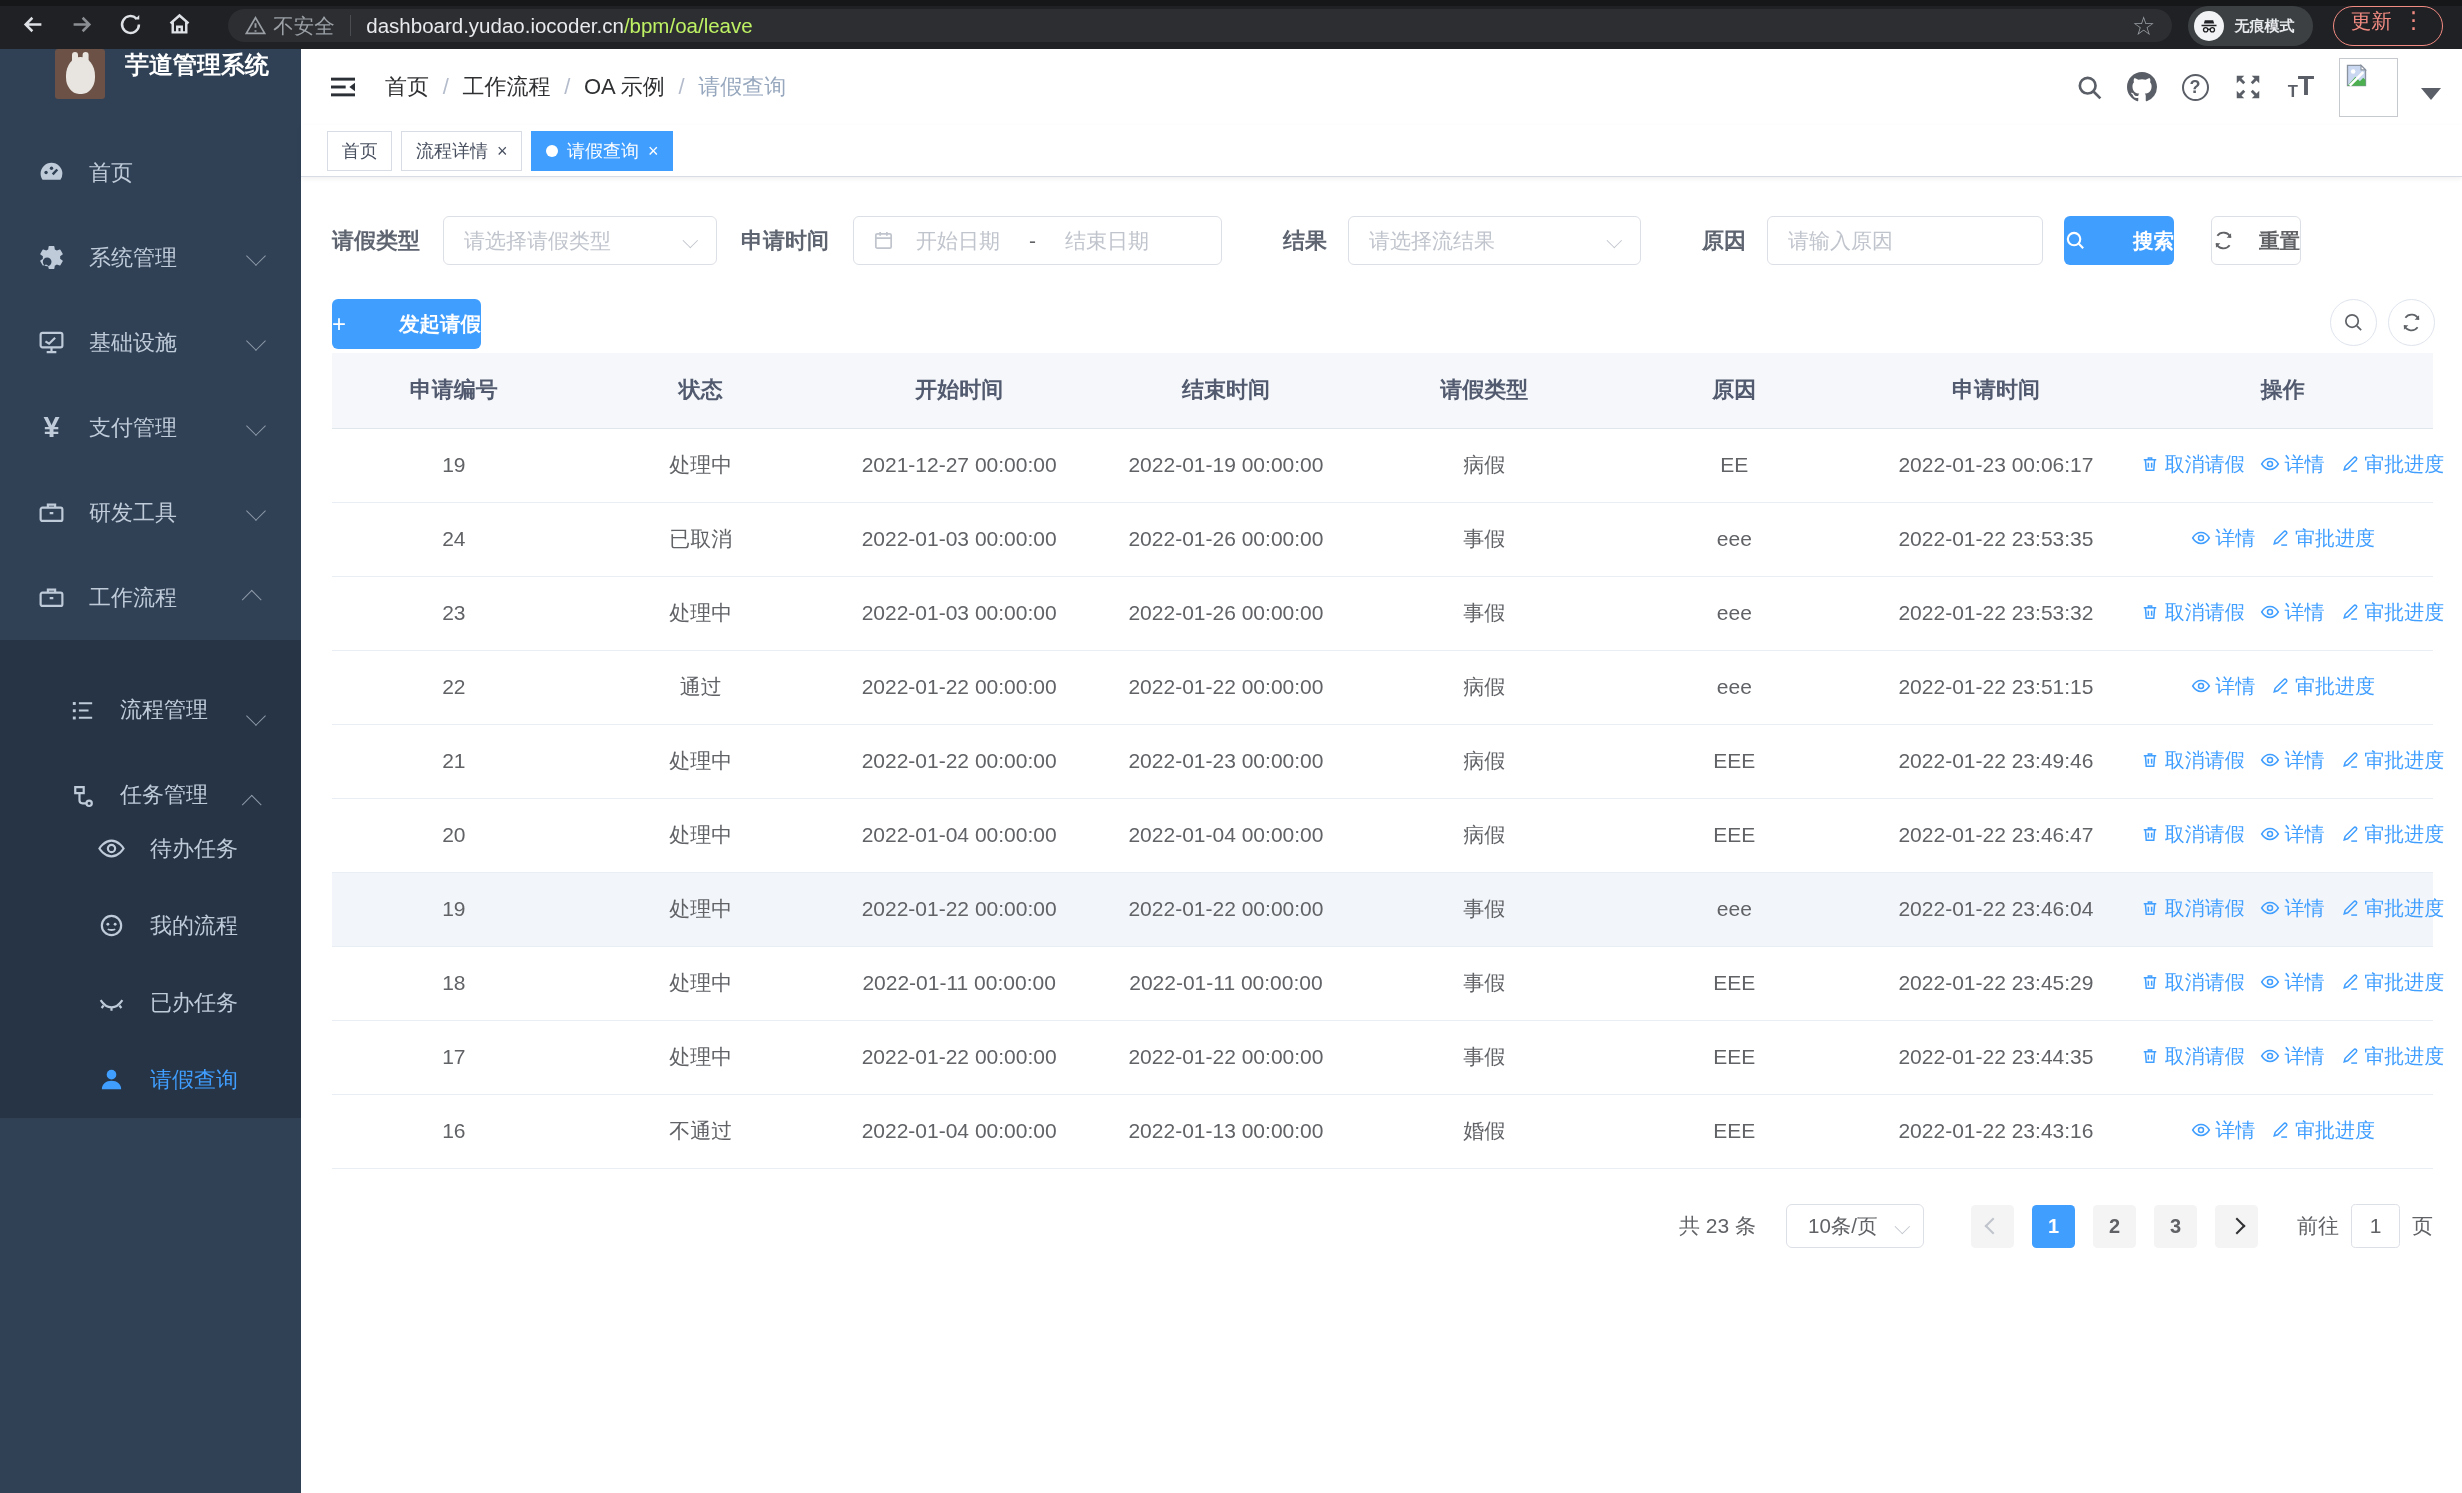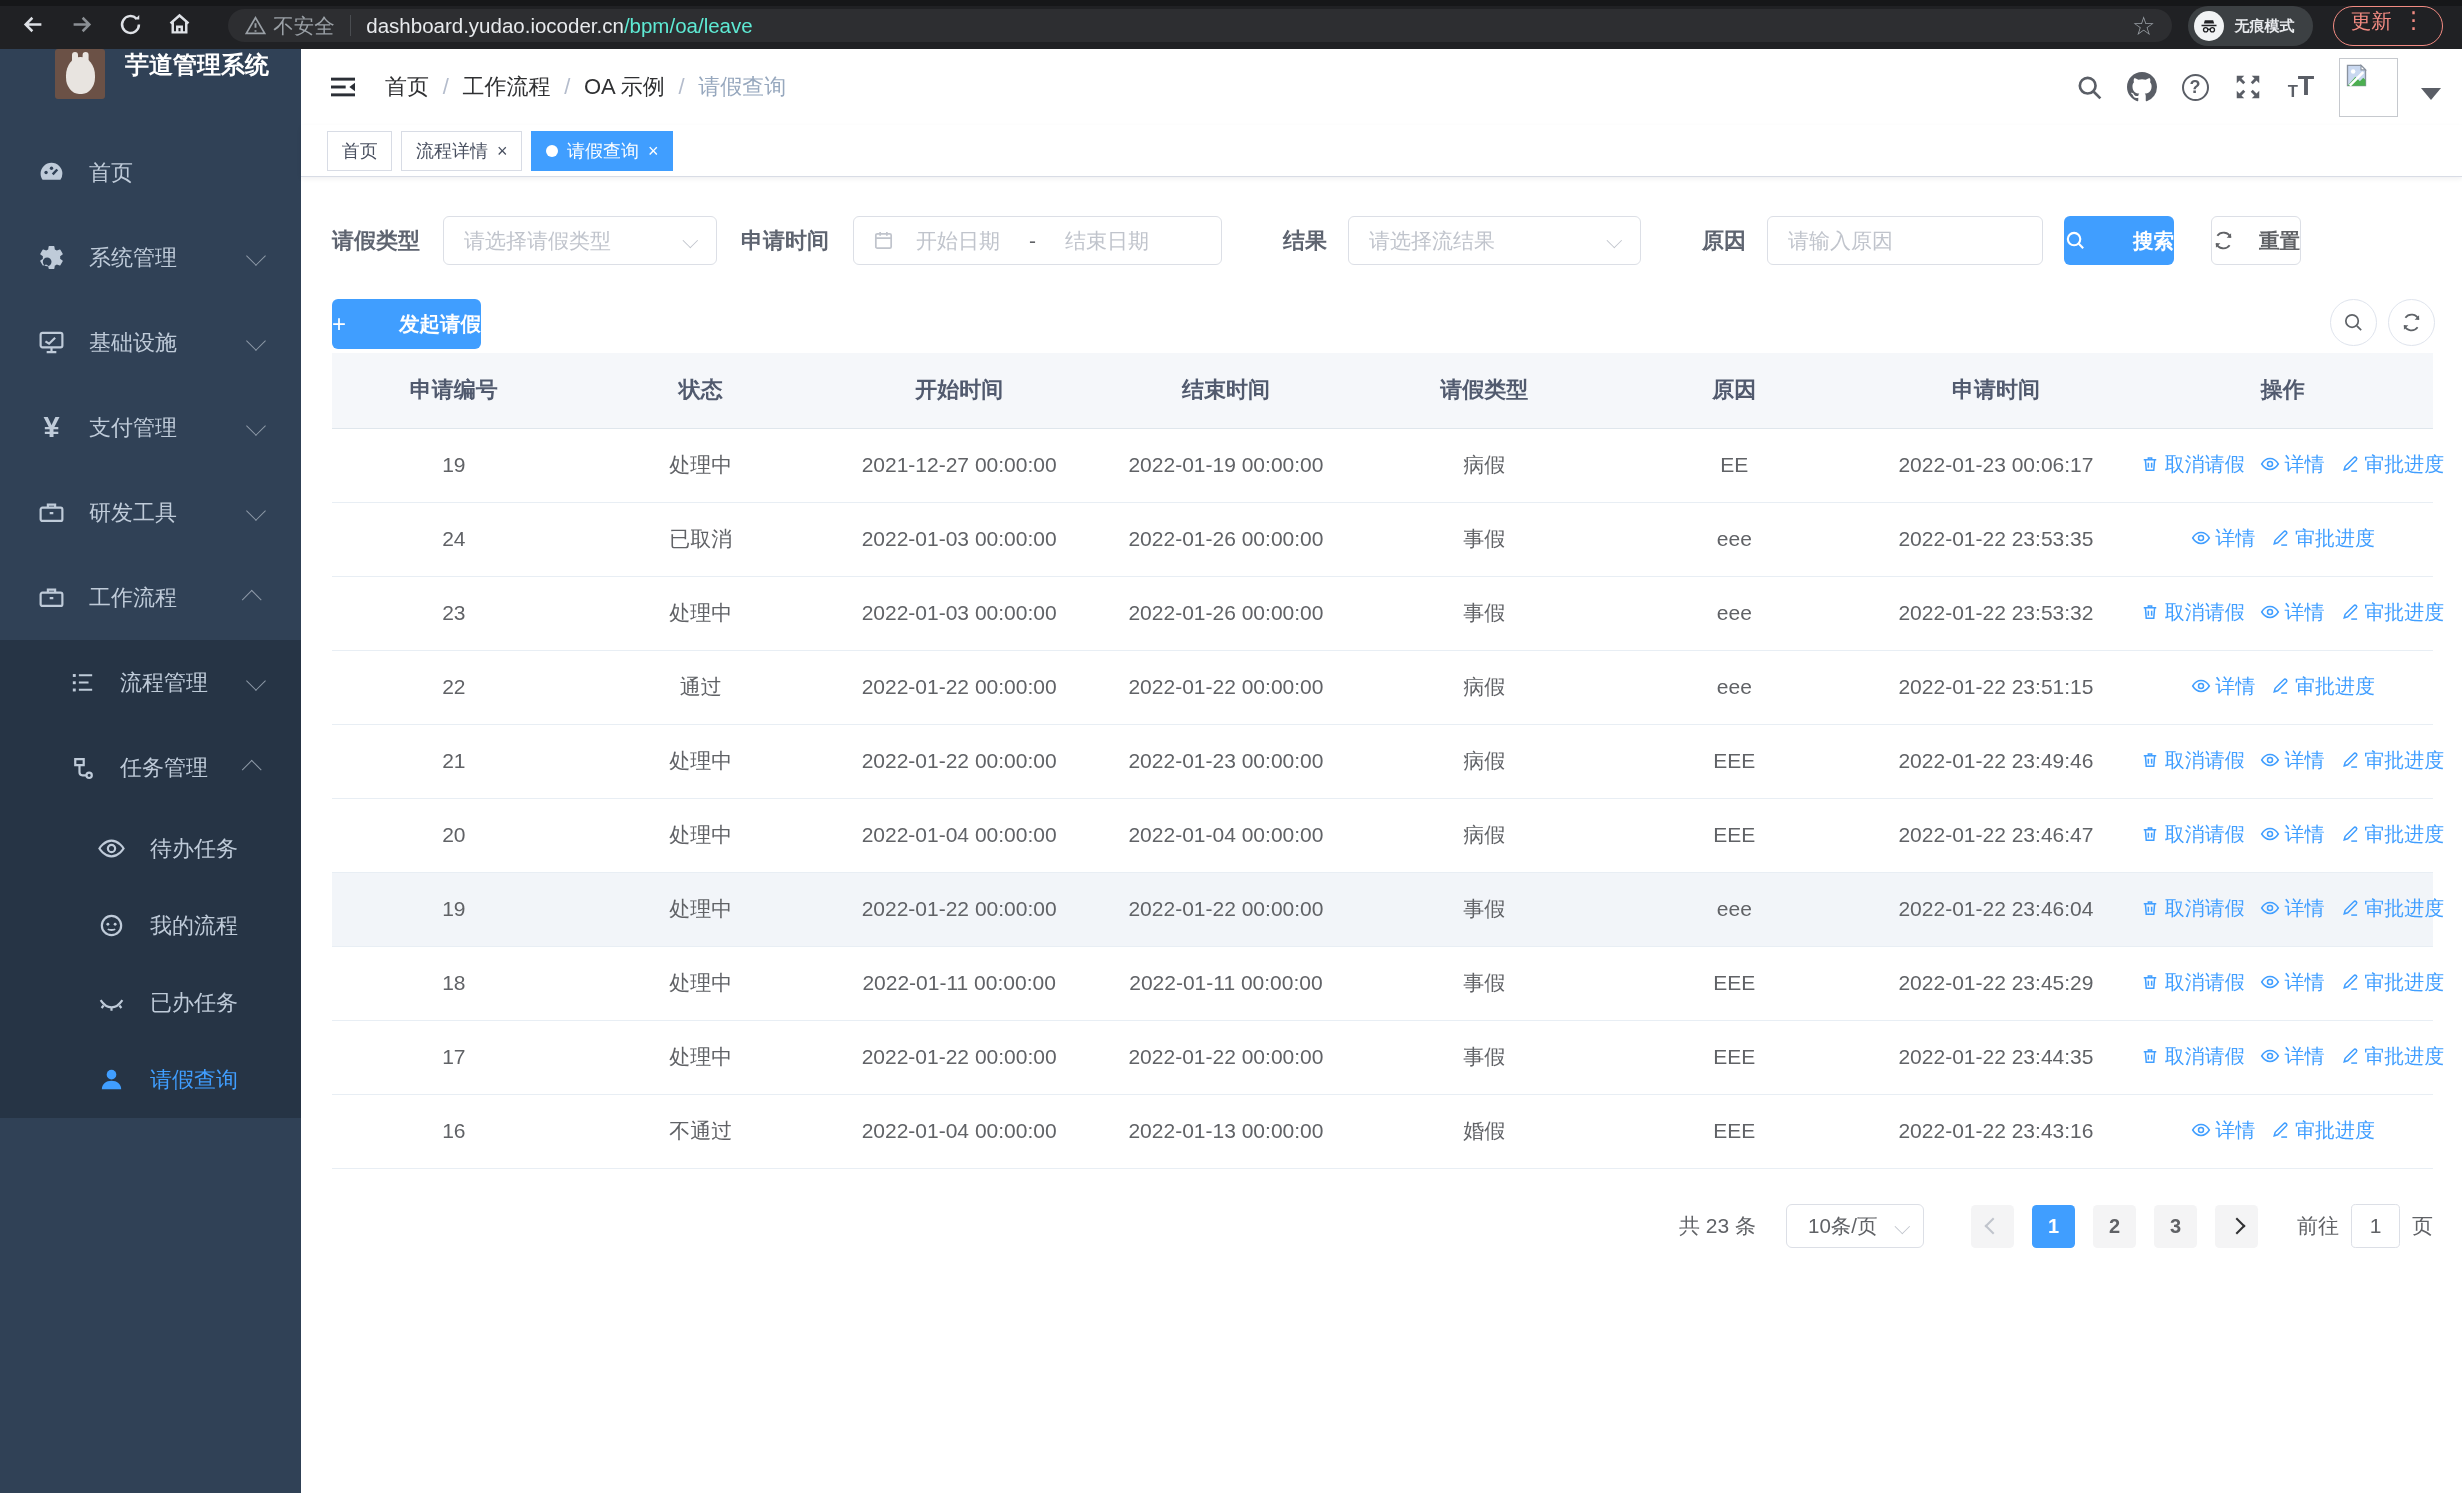--- a/index.html
+++ b/index.html
@@ -11,21 +11,21 @@
   .chrome { position:absolute; left:0; top:0; width:2462px; height:49px; background:#202124; }
   .chrome-topstrip { position:absolute; left:0; top:0; width:100%; height:6px; background:#161719; }
   .nav-ico { position:absolute; top:10.6px; width:27px; height:27px; color:#dee1e6; }
   .nav-ico.dim { color:#8b8f94; }
   .url-pill { position:absolute; left:228px; top:9px; width:1944px; height:33px; border-radius:16.7px;
     background:#2d2e31; display:flex; align-items:center; padding:0 16.7px; }
   .warn-ico { width:21px; height:21px; color:#9aa0a6; margin-right:7.6px; flex:0 0 auto; }
   .sec-label { color:#9aa0a6; font-size:20.5px; }
   .pill-div { width:1.5px; height:21px; background:#4a4d51; margin:0 15px; }
   .url-host { color:#e8eaed; font-size:20.5px; }
-  .url-path { color:#5eead4; font-size:20.5px; }
+  .url-path { color:#bef264; font-size:20.5px; }
   .star { margin-left:auto; color:#9aa0a6; font-size:26px; line-height:1; }
   .star::before { content:"☆"; }
   .incog { position:absolute; left:2188px; top:6px; height:40px; border-radius:20px; background:#3c4043;
     display:flex; align-items:center; padding:0 18px 0 6px; gap:10.6px; }
   .incog-circle { width:30px; height:30px; border-radius:50%; background:#f1f3f4; display:flex; align-items:center; justify-content:center; }
   .incog-circle svg { width:20px; height:20px; color:#202124; }
   .incog-label { color:#e8eaed; font-size:15px;font-weight:bold; }
   .update-pill { position:absolute; left:2333px; top:6px; width:110px; height:40px; border:1.5px solid #f28b82;
     border-radius:20px; display:flex; justify-content:center; gap:10.6px; color:#f28b82; }
   .update-label { font-size:20.5px; }
@@ -44,21 +44,21 @@
     box-shadow:10.6px 0 0 #e8e4e0; }
   .app-title { color:#fff; font-size:24px; font-weight:bold; }
   .menu { color:#bfcbd9; }
   .m-item { display:flex; align-items:center; height:85px; padding-left:37px; cursor:pointer; }
   .m-item .m-ico { width:29px; height:29px; flex:0 0 auto; color:#bfcbd9; }
   .m-item .m-label { margin-left:23px; font-size:22px; }
   .m-chev { margin-left:auto; margin-right:40px; width:13.7px; height:13.7px; border-right:1.9px solid #8e9aa8;
     border-bottom:1.9px solid #8e9aa8; transform:rotate(45deg) translateY(-3px); }
   .m-chev.up { transform:rotate(-135deg) translateY(-3px); }
   .submenu { background:#263445; }
-  .m-item.lvl2 { padding-left:68px; }
+  .m-item.lvl2 { padding-left:68px;align-items:flex-end; }
   .m-item.lvl3 { padding-left:97px; height:77px; }
   .m-item.lvl3 .m-label { margin-left:24px; }
   .m-item.active { color:#409eff; }
   .m-item.active .m-ico { color:#409eff; }
   .ico-yen::before { content:"¥"; font-size:29px; font-weight:bold; line-height:29px; display:block; text-align:center; }
 
   
   .main { flex:1; background:#fff; position:relative; }
   .navbar { height:76px; position:relative; display:flex; align-items:center; }
   .hamburger { width:32px; height:32px; margin-left:26px; color:#2b2f36; }

